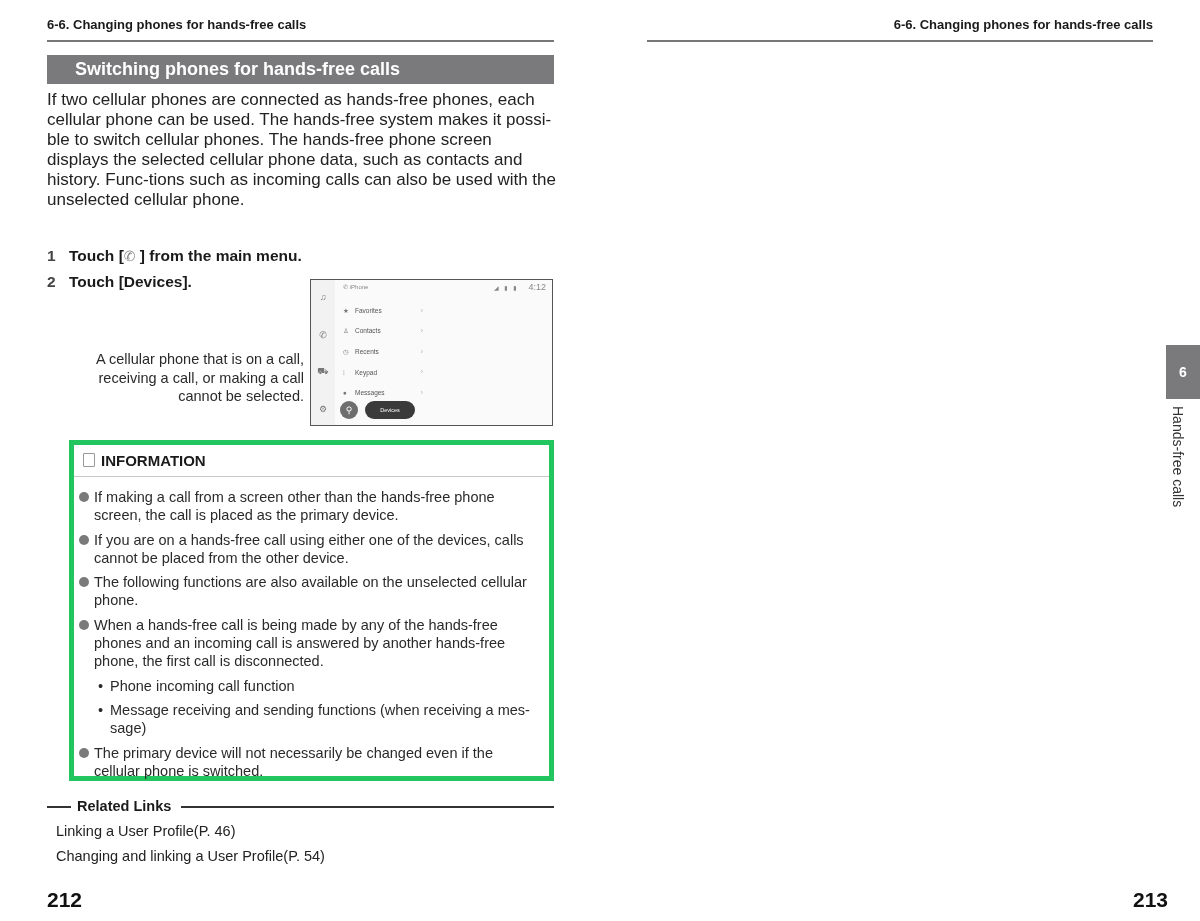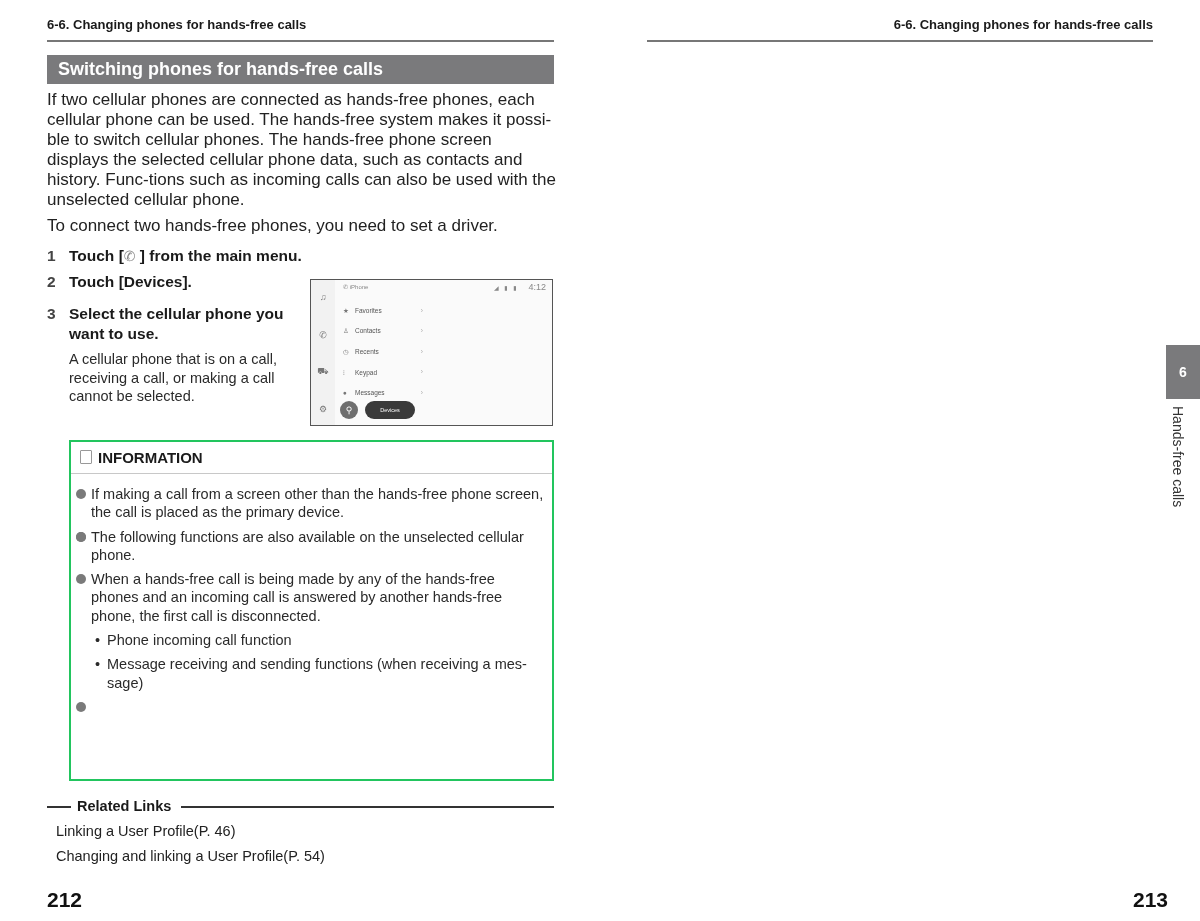--- a/index.html
+++ b/index.html
@@ -15,34 +15,34 @@
     position: absolute; top: 17px; font-size: 13px; font-weight: bold; color: #1a1a1a;
   }
   .left .running-head { left: 47px; }
   .right .running-head { right: 47px; text-align: right; }
   .head-rule { position: absolute; top: 40px; height: 2px; background: #777; }
   .left .head-rule { left: 47px; width: 507px; }
   .right .head-rule { left: 47px; width: 506px; }
 
   .section-bar {
     position: absolute; left: 47px; top: 55px; width: 507px; height: 29px; background: #7a7a7c;
-    color: #fff; font-size: 18px; font-weight: bold; line-height: 29px; box-sizing: border-box; padding-left: 11px;
+    color: #fff; font-size: 18px; font-weight: bold; line-height: 29px; box-sizing: border-box; padding-left: 28px;
   }
   .intro { position: absolute; left: 47px; top: 90px; width: 510px; font-size: 17px; line-height: 20px; color: #222; }
   .intro p { margin: 0 0 6px 0; }
 
   .step { position: absolute; left: 47px; font-size: 15.5px; font-weight: bold; color: #1a1a1a; line-height: 20px; }
   .step .num { display: inline-block; width: 22px; color: #444; }
   .step .txt { display: inline-block; vertical-align: top; }
   .step1 { top: 246px; text-decoration: underline; }
   .step2 { top: 272px; }
   .step3 { top: 304px; width: 260px; }
   .step3 .txt { width: 236px; }
   .phone-glyph { color: #888; font-weight: normal; font-size: 14px; }
-  .step-note { position: absolute; left: 69px; top: 350px; width: 235px; font-size: 14.5px; line-height: 18.5px; color: #2a2a2a; }
+  .step-note { position: absolute; left: 69px; top: 350px; width: 235px; font-size: 14.5px; line-height: 18.5px; color: #2a2a2a; text-align: right; }
 
   
   .screen {
     position: absolute; left: 310px; top: 279px; width: 243px; height: 147px; border: 1px solid #555;
     background: #fafafa; box-sizing: border-box; overflow: hidden;
   }
   .screen .rail { position: absolute; left: 0; top: 0; width: 24px; height: 100%; background: #f2f2f2; }
   .screen .rail span { position: absolute; left: 0; width: 24px; text-align: center; font-size: 9px; color: #777; }
   .screen .topbar { position: absolute; left: 32px; top: 3px; font-size: 6px; color: #888; }
   .screen .status { position: absolute; right: 6px; top: 2px; font-size: 9px; color: #888; }
@@ -54,21 +54,21 @@
     position: absolute; left: 29px; top: 121px; width: 18px; height: 18px; border-radius: 50%; background: #6e6e6e;
     color: #fff; font-size: 9px; line-height: 18px; text-align: center;
   }
   .screen .devices-btn {
     position: absolute; left: 54px; top: 121px; width: 50px; height: 18px; border-radius: 9px; background: #3a3a3a;
     color: #fff; font-size: 5.5px; line-height: 18px; text-align: center;
   }
 
   
   .info {
-    position: absolute; left: 69px; top: 440px; width: 485px; height: 341px; border: 2px solid #22c55e; box-sizing: border-box;
+    position: absolute; left: 69px; top: 440px; width: 485px; height: 341px; border: 5px solid #22c55e; box-sizing: border-box;
   }
   .info-head {
     height: 31px; border-bottom: 1px solid #c8c8c8; font-size: 15px; font-weight: bold; line-height: 31px; padding-left: 9px; color: #1a1a1a;
   }
   .info-head .book { display: inline-block; width: 10px; height: 12px; border: 1px solid #999; margin-right: 6px; vertical-align: -1px; border-radius: 1px; }
   .info-body { padding: 11px 8px 0 5px; font-size: 14.5px; line-height: 18.3px; color: #2a2a2a; }
   .bullet { position: relative; padding-left: 15px; margin-bottom: 6px; }
   .bullet .dot { position: absolute; left: 0; top: 4px; width: 10px; height: 10px; border-radius: 50%; background: #7a7a7a; }
   .sub { position: relative; padding-left: 31px; margin-bottom: 6px; }
   .sub .sdot { position: absolute; left: 19px; top: 0; }
@@ -99,31 +99,27 @@
 <body>
 
 <div class="page left">
   <div class="running-head">6-6. Changing phones for hands-free calls</div>
   <div class="head-rule"></div>
 
   <div class="section-bar">Switching phones for hands-free calls</div>
 
   <div class="intro">
     <p>If two cellular phones are connected as hands-free phones, each cellular phone can be used. The hands-free system makes it possi-ble to switch cellular phones. The hands-free phone screen displays the selected cellular phone data, such as contacts and history. Func-tions such as incoming calls can also be used with the unselected cellular phone.</p>
-    <p>To connect two hands-free phones, you need to set a driver.</p>
   </div>
 
   <div class="step step1">
     <span class="num">1</span><span class="txt"><span>Touch [</span><span class="phone-glyph">✆</span><span> ] from the main menu.</span></span>
   </div>
   <div class="step step2">
     <span class="num">2</span><span class="txt">Touch [Devices].</span>
-  </div>
-  <div class="step step3">
-    <span class="num">3</span><span class="txt">Select the cellular phone you want to use.</span>
   </div>
   <div class="step-note">A cellular phone that is on a call, receiving a call, or making a call cannot be selected.</div>
 
   <div class="screen">
     <div class="rail">
       <span style="top:12px">♫</span>
       <span style="top:50px">✆</span>
       <span style="top:86px">⛟</span>
       <span style="top:124px">⚙</span>
     </div>
@@ -137,26 +133,26 @@
     <div class="menu-item" style="top:109px"><span class="ic">●</span><span>Messages</span><span class="chev">›</span></div>
 
     <div class="search-btn">⚲</div>
     <div class="devices-btn">Devices</div>
   </div>
 
   <div class="info">
     <div class="info-head"><span class="book"></span><span>INFORMATION</span></div>
     <div class="info-body">
       <div class="bullet"><span class="dot"></span><span>If making a call from a screen other than the hands-free phone screen, the call is placed as the primary device.</span></div>
-      <div class="bullet"><span class="dot"></span></div>
+      <div class="bullet"><span class="dot"></span><span>If you are on a hands-free call using either one of the devices, calls cannot be placed from the other device.</span></div>
       <div class="bullet"><span class="dot"></span><span>The following functions are also available on the unselected cellular phone.</span></div>
       <div class="bullet"><span class="dot"></span><span>When a hands-free call is being made by any of the hands-free phones and an incoming call is answered by another hands-free phone, the first call is disconnected.</span></div>
       <div class="sub"><span class="sdot">•</span><span>Phone incoming call function</span></div>
       <div class="sub"><span class="sdot">•</span><span>Message receiving and sending functions (when receiving a mes-sage)</span></div>
-      <div class="bullet"><span class="dot"></span></div>
+      <div class="bullet"><span class="dot"></span><span>The primary device will not necessarily be changed even if the cellular phone is switched.</span></div>
     </div>
   </div>
 
   <div class="related">
     <div class="line-l"></div>
     <div class="line-r"></div>
     <div class="label">Related Links</div>
   </div>
   <div class="rel-link rel1">Linking a User Profile(P. 46)</div>
   <div class="rel-link rel2">Changing and linking a User Profile(P. 54)</div>

